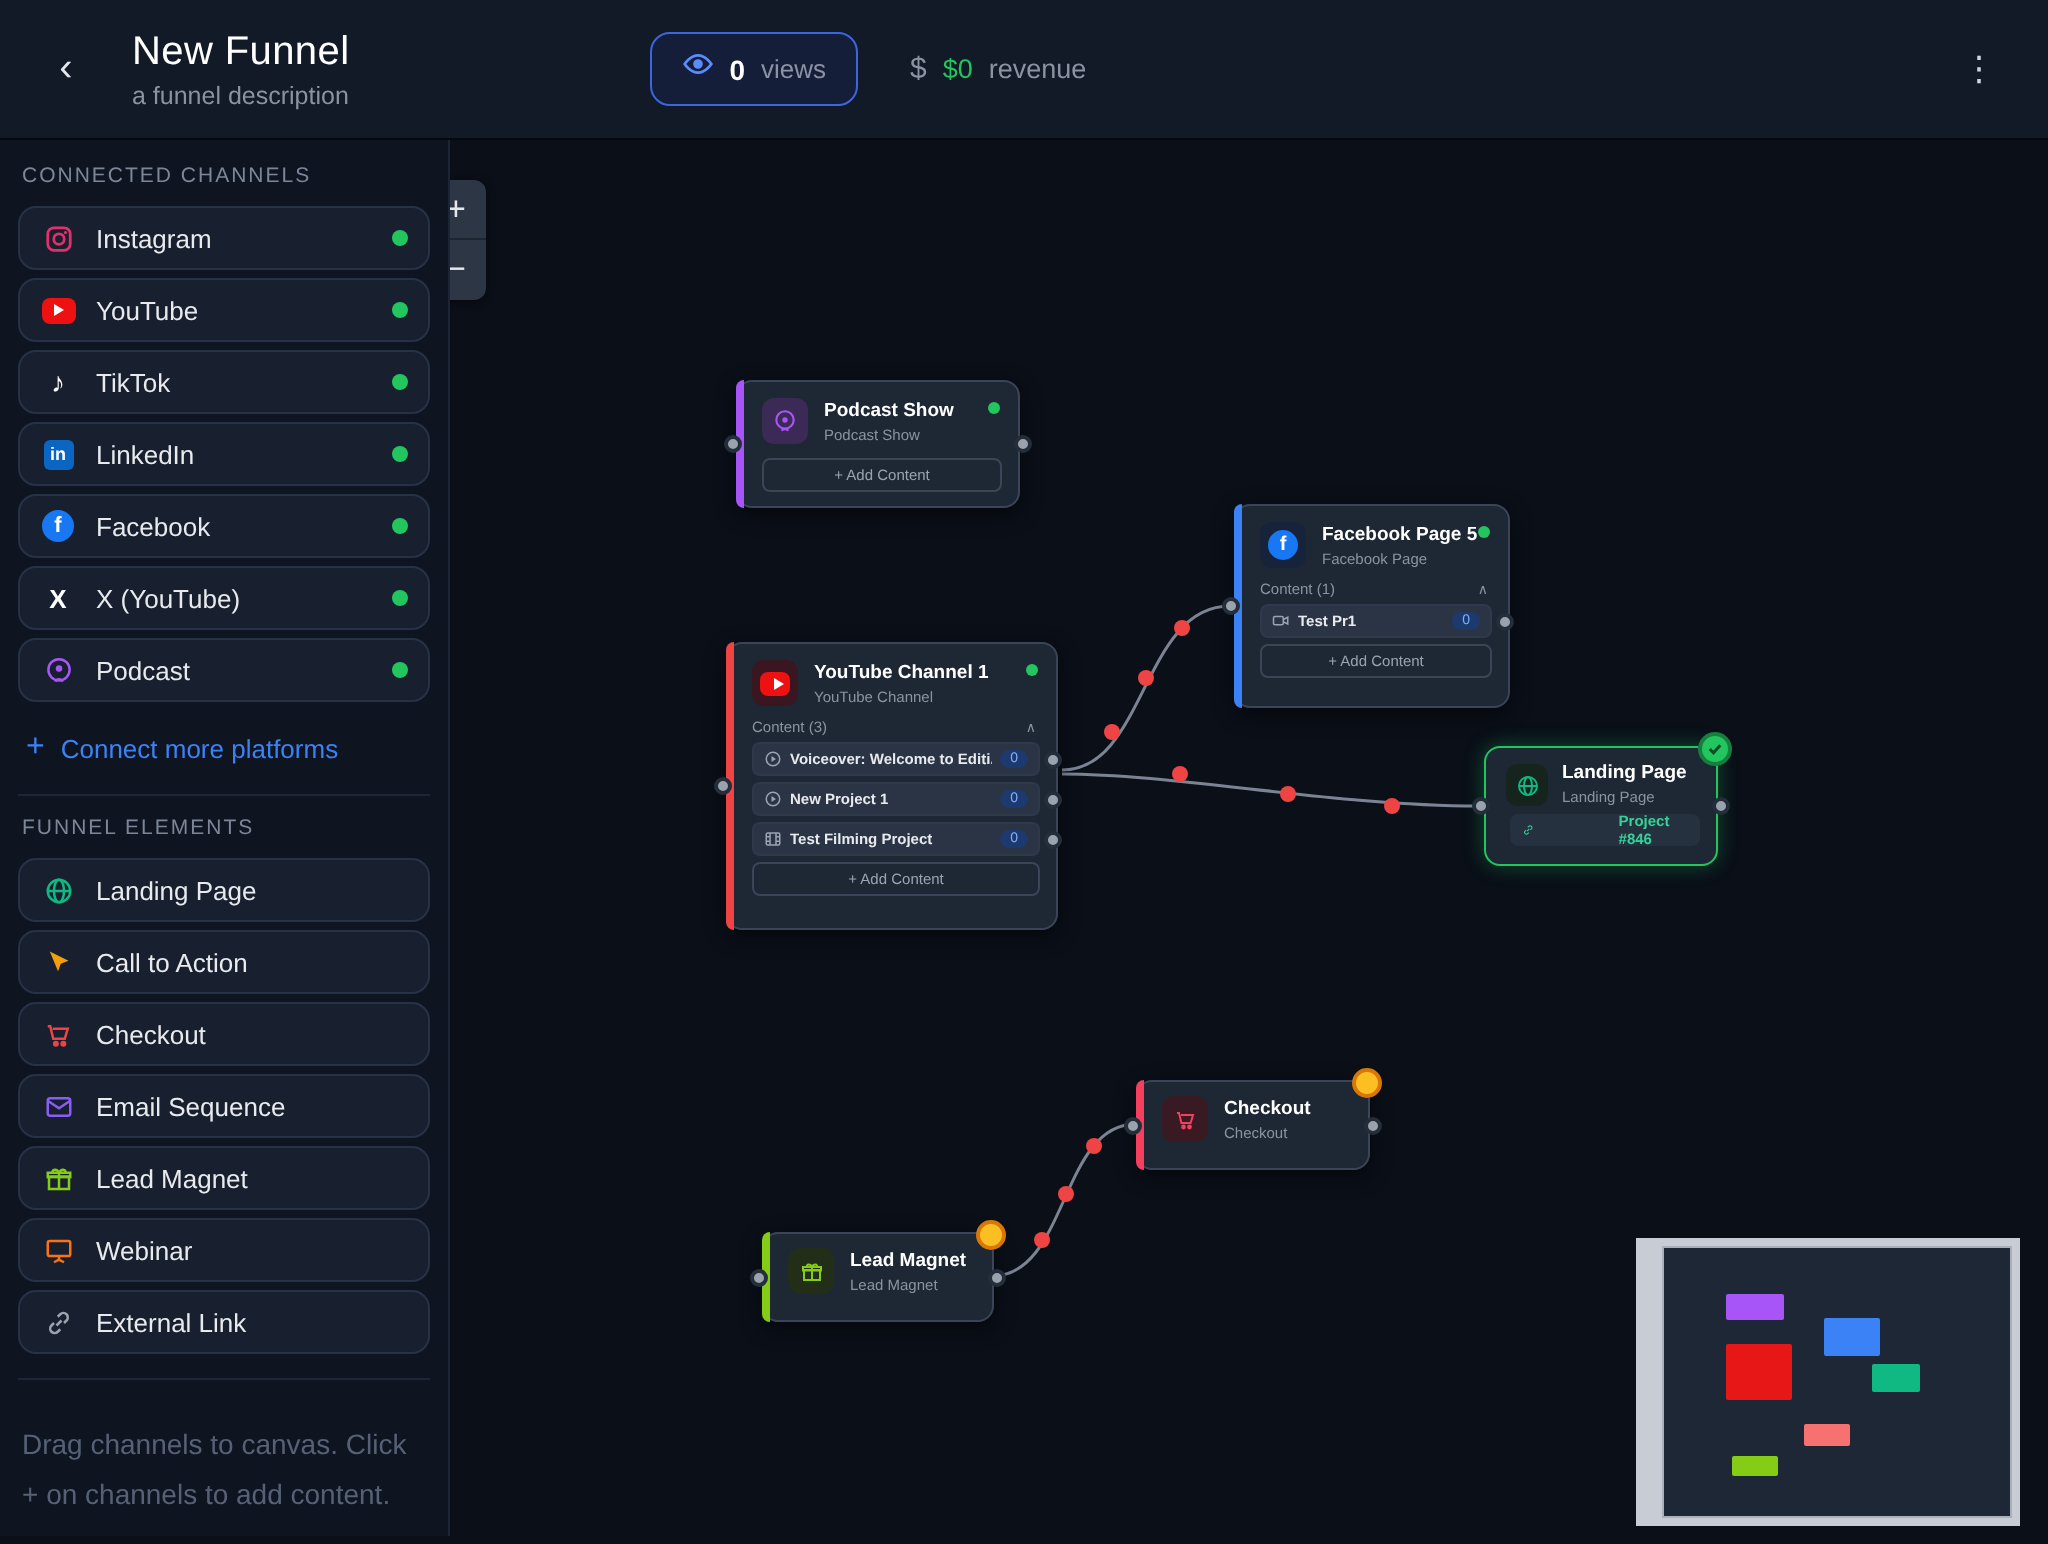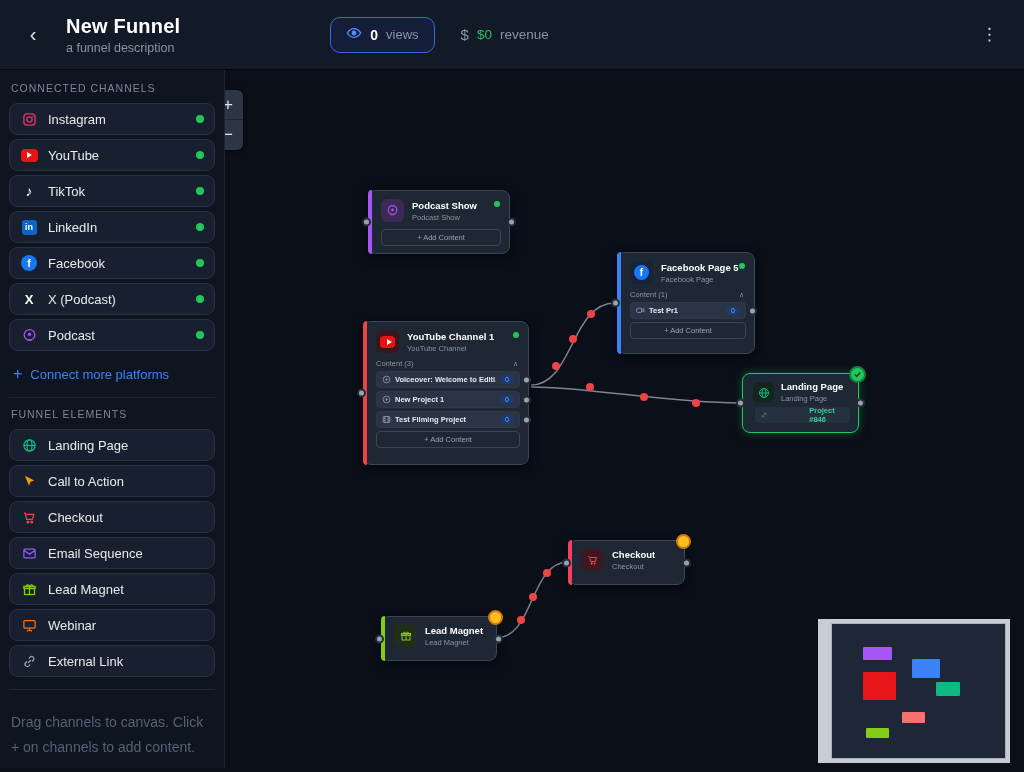--- a/index.html
+++ b/index.html
@@ -4,21 +4,21 @@
 <style>
   * { margin:0; padding:0; box-sizing:border-box; }
   html,body { background:#05080d; }
   body { font-family:"Liberation Sans", sans-serif; }
   .app { position:relative; width:1024px; height:772px; background:#0a0f18; overflow:hidden; color:#e5e7eb; }
 
   
   .header { position:absolute; left:0; top:0; width:1024px; height:70px; background:#121a28; display:flex; align-items:center; border-bottom:1px solid #05080d; z-index:10; }
   .back-btn { width:30px; height:30px; margin-left:18px; display:flex; align-items:center; justify-content:center; color:#e5e7eb; font-size:20px; cursor:pointer; }
   .title-block { margin-left:18px; }
-  .title-block h1 { font-size:20px; font-weight:bold; color:#ffffff; letter-spacing:.2px; }
+  .title-block h1 { font-size:20px; font-weight:normal; color:#ffffff; letter-spacing:.2px; }
   .title-block p { font-size:12.5px; color:#8b93a3; margin-top:3px; }
   .views-badge { margin-left:150px; display:flex; align-items:center; gap:8px; border:1.5px solid #3b66e0; background:#141e38; border-radius:10px; padding:7px 15px; cursor:pointer; }
   .views-badge .count { color:#ffffff; font-weight:bold; font-size:14px; }
   .views-badge .lbl { color:#8b93a3; font-size:13px; }
   .revenue { margin-left:26px; display:flex; align-items:center; gap:8px; font-size:13.5px; }
   .revenue .dollar { color:#8b93a3; font-size:15px; }
   .revenue .amount { color:#22c55e; }
   .revenue .lbl { color:#8b93a3; }
   .menu-dots { margin-left:auto; margin-right:26px; color:#cbd5e1; font-size:17px; cursor:pointer; letter-spacing:0; }
 
@@ -154,21 +154,21 @@
           <span class="ch-ic">
             <div class="fb-circ">f</div>
           </span>
           <span class="lbl">Facebook</span>
           <span class="status-dot"></span>
         </div>
         <div class="s-item">
           <span class="ch-ic">
             <span class="x-glyph">X</span>
           </span>
-          <span class="lbl">X (Podcast)</span>
+          <span class="lbl">X (YouTube)</span>
           <span class="status-dot"></span>
         </div>
         <div class="s-item">
           <span class="ch-ic">
             <svg width="15" height="15" viewBox="0 0 24 24" fill="none" stroke="#a855f7" stroke-width="2">
               <circle cx="12" cy="11" r="8.5"></circle>
               <circle cx="12" cy="10" r="2.6" fill="#a855f7" stroke="none"></circle>
               <path d="M9 20.5 c1-2.5 5-2.5 6 0"></path>
             </svg>
           </span>

